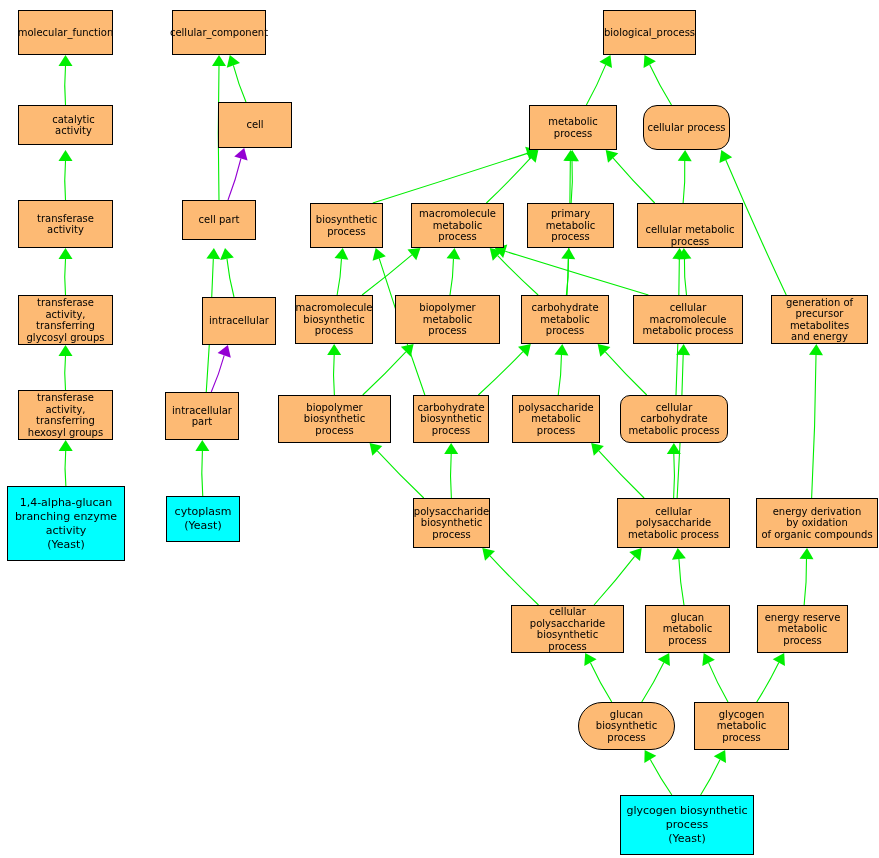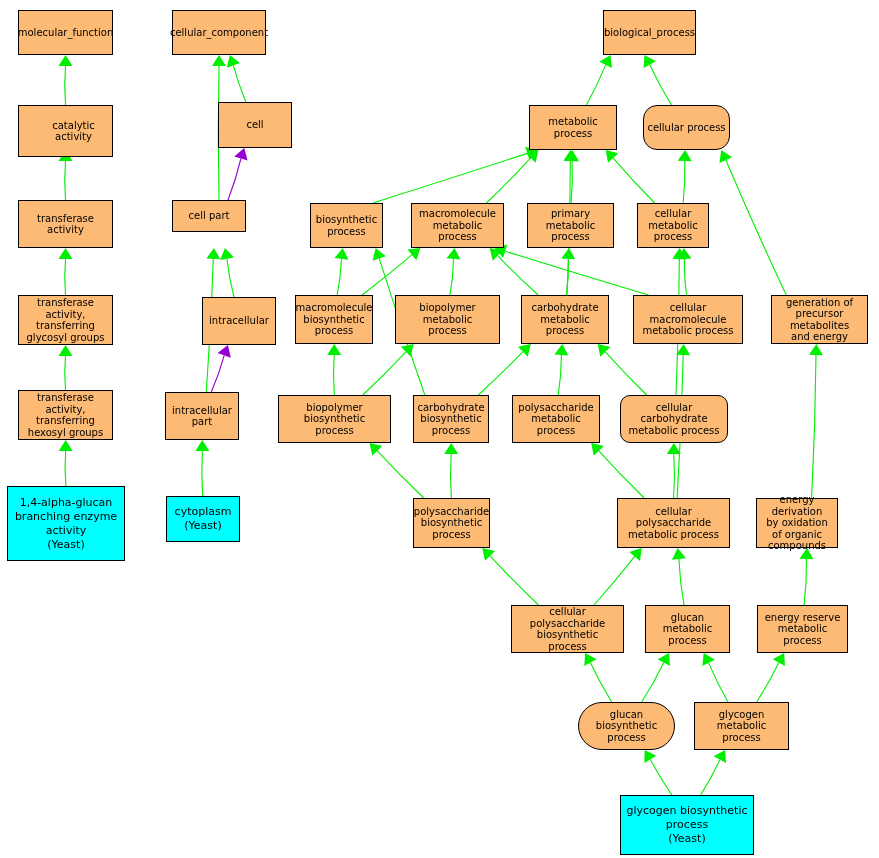--- a/index.html
+++ b/index.html
@@ -135,51 +135,51 @@
       <polygon points="703.7,653 714.8583400465388,659.7447347913619 702.315948973418,665.9647368949709" fill="#00ee00"></polygon>
       <path d="M 756.75 702 Q 769.2869360265363 682.2983655628313 778.8238720530726 662.5967311256628" stroke="#00ee00" stroke-width="1.1" fill="none"></path>
       <polygon points="784.2,653 784.9308827694035,666.0179034555257 772.7168613367417,659.1755587957999" fill="#00ee00"></polygon>
       <path d="M 671.875 795 Q 659.6095083465491 777.2057989199158 650.3440166930981 759.4115978398315" stroke="#00ee00" stroke-width="1.1" fill="none"></path>
       <polygon points="644.65,750 656.3332153184454,755.7881326714964 644.3548180677508,763.0350630081666" fill="#00ee00"></polygon>
       <path d="M 700.625 795 Q 711.7555052527905 777.3293481600173 719.8860105055811 759.6586963200346" stroke="#00ee00" stroke-width="1.1" fill="none"></path>
       <polygon points="725.15,750 726.0324536183304,763.0085078164828 713.7395673928319,756.3088848235863" fill="#00ee00"></polygon>
     </svg>
   <div id="nodes">
       <div class="node" style="left: 18px; top: 10px; width: 95px; height: 45px;"><span>molecular_function</span></div>
-      <div class="node" style="left: 18px; top: 105px; width: 95px; height: 52px; padding-left: 16px;"><span>catalytic activity</span></div>
+      <div class="node" style="left: 18px; top: 105px; width: 95px; height: 40px; padding-left: 16px;"><span>catalytic activity</span></div>
       <div class="node" style="left: 18px; top: 200px; width: 95px; height: 48px;"><span>transferase
 activity</span></div>
       <div class="node" style="left: 18px; top: 295px; width: 95px; height: 50px;"><span>transferase
 activity, transferring
 glycosyl groups</span></div>
       <div class="node" style="left: 18px; top: 390px; width: 95px; height: 50px;"><span>transferase
 activity, transferring
 hexosyl groups</span></div>
       <div class="node leaf" style="left: 7px; top: 486px; width: 118px; height: 75px;"><span>1,4-alpha-glucan
 branching enzyme
 activity
 (Yeast)</span></div>
       <div class="node" style="left: 172px; top: 10px; width: 94px; height: 45px;"><span>cellular_component</span></div>
       <div class="node" style="left: 218px; top: 102px; width: 74px; height: 46px;"><span>cell</span></div>
-      <div class="node" style="left: 172px; top: 200px; width: 74px; height: 32px;"><span>cell part</span></div>
+      <div class="node" style="left: 182px; top: 200px; width: 74px; height: 40px;"><span>cell part</span></div>
       <div class="node" style="left: 202px; top: 297px; width: 74px; height: 48px;"><span>intracellular</span></div>
       <div class="node" style="left: 165px; top: 392px; width: 74px; height: 48px;"><span>intracellular
 part</span></div>
       <div class="node leaf" style="left: 166px; top: 496px; width: 74px; height: 46px;"><span>cytoplasm
 (Yeast)</span></div>
       <div class="node" style="left: 580px; top: 10px; width: 93px; height: 45px; margin-left: 23px;"><span>biological_process</span></div>
       <div class="node" style="left: 529px; top: 105px; width: 88px; height: 45px;"><span>metabolic process</span></div>
       <div class="node" style="left: 643px; top: 105px; width: 87px; height: 45px; border-radius: 14px;"><span>cellular process</span></div>
       <div class="node" style="left: 310px; top: 203px; width: 73px; height: 45px;"><span>biosynthetic
 process</span></div>
       <div class="node" style="left: 411px; top: 203px; width: 93px; height: 45px;"><span>macromolecule
 metabolic process</span></div>
       <div class="node" style="left: 527px; top: 203px; width: 87px; height: 45px;"><span>primary metabolic
 process</span></div>
-      <div class="node" style="left: 637px; top: 203px; width: 72px; height: 45px;"><span>cellular metabolic
+      <div class="node" style="left: 637px; top: 203px; width: 106px; height: 45px; align-items: flex-end;"><span>cellular metabolic
 process</span></div>
       <div class="node" style="left: 295px; top: 295px; width: 78px; height: 49px;"><span>macromolecule
 biosynthetic
 process</span></div>
       <div class="node" style="left: 395px; top: 295px; width: 105px; height: 49px;"><span>biopolymer metabolic
 process</span></div>
       <div class="node" style="left: 521px; top: 295px; width: 88px; height: 49px;"><span>carbohydrate
 metabolic process</span></div>
       <div class="node" style="left: 633px; top: 295px; width: 110px; height: 49px;"><span>cellular macromolecule
 metabolic process</span></div>
@@ -193,21 +193,21 @@
 process</span></div>
       <div class="node" style="left: 512px; top: 395px; width: 88px; height: 48px;"><span>polysaccharide
 metabolic process</span></div>
       <div class="node" style="left: 620px; top: 395px; width: 108px; height: 48px; border-radius: 10px;"><span>cellular carbohydrate
 metabolic process</span></div>
       <div class="node" style="left: 413px; top: 498px; width: 77px; height: 50px;"><span>polysaccharide
 biosynthetic
 process</span></div>
       <div class="node" style="left: 617px; top: 498px; width: 113px; height: 50px;"><span>cellular polysaccharide
 metabolic process</span></div>
-      <div class="node" style="left: 756px; top: 498px; width: 82px; height: 50px;"><span>energy derivation
+      <div class="node" style="left: 756px; top: 498px; width: 122px; height: 50px;"><span>energy derivation
 by oxidation
 of organic compounds</span></div>
       <div class="node" style="left: 511px; top: 605px; width: 113px; height: 48px;"><span>cellular polysaccharide
 biosynthetic
 process</span></div>
       <div class="node" style="left: 645px; top: 605px; width: 85px; height: 48px;"><span>glucan metabolic
 process</span></div>
       <div class="node" style="left: 757px; top: 605px; width: 91px; height: 48px;"><span>energy reserve
 metabolic process</span></div>
       <div class="node" style="left: 578px; top: 702px; width: 97px; height: 48px; border-radius: 24px;"><span>glucan biosynthetic

